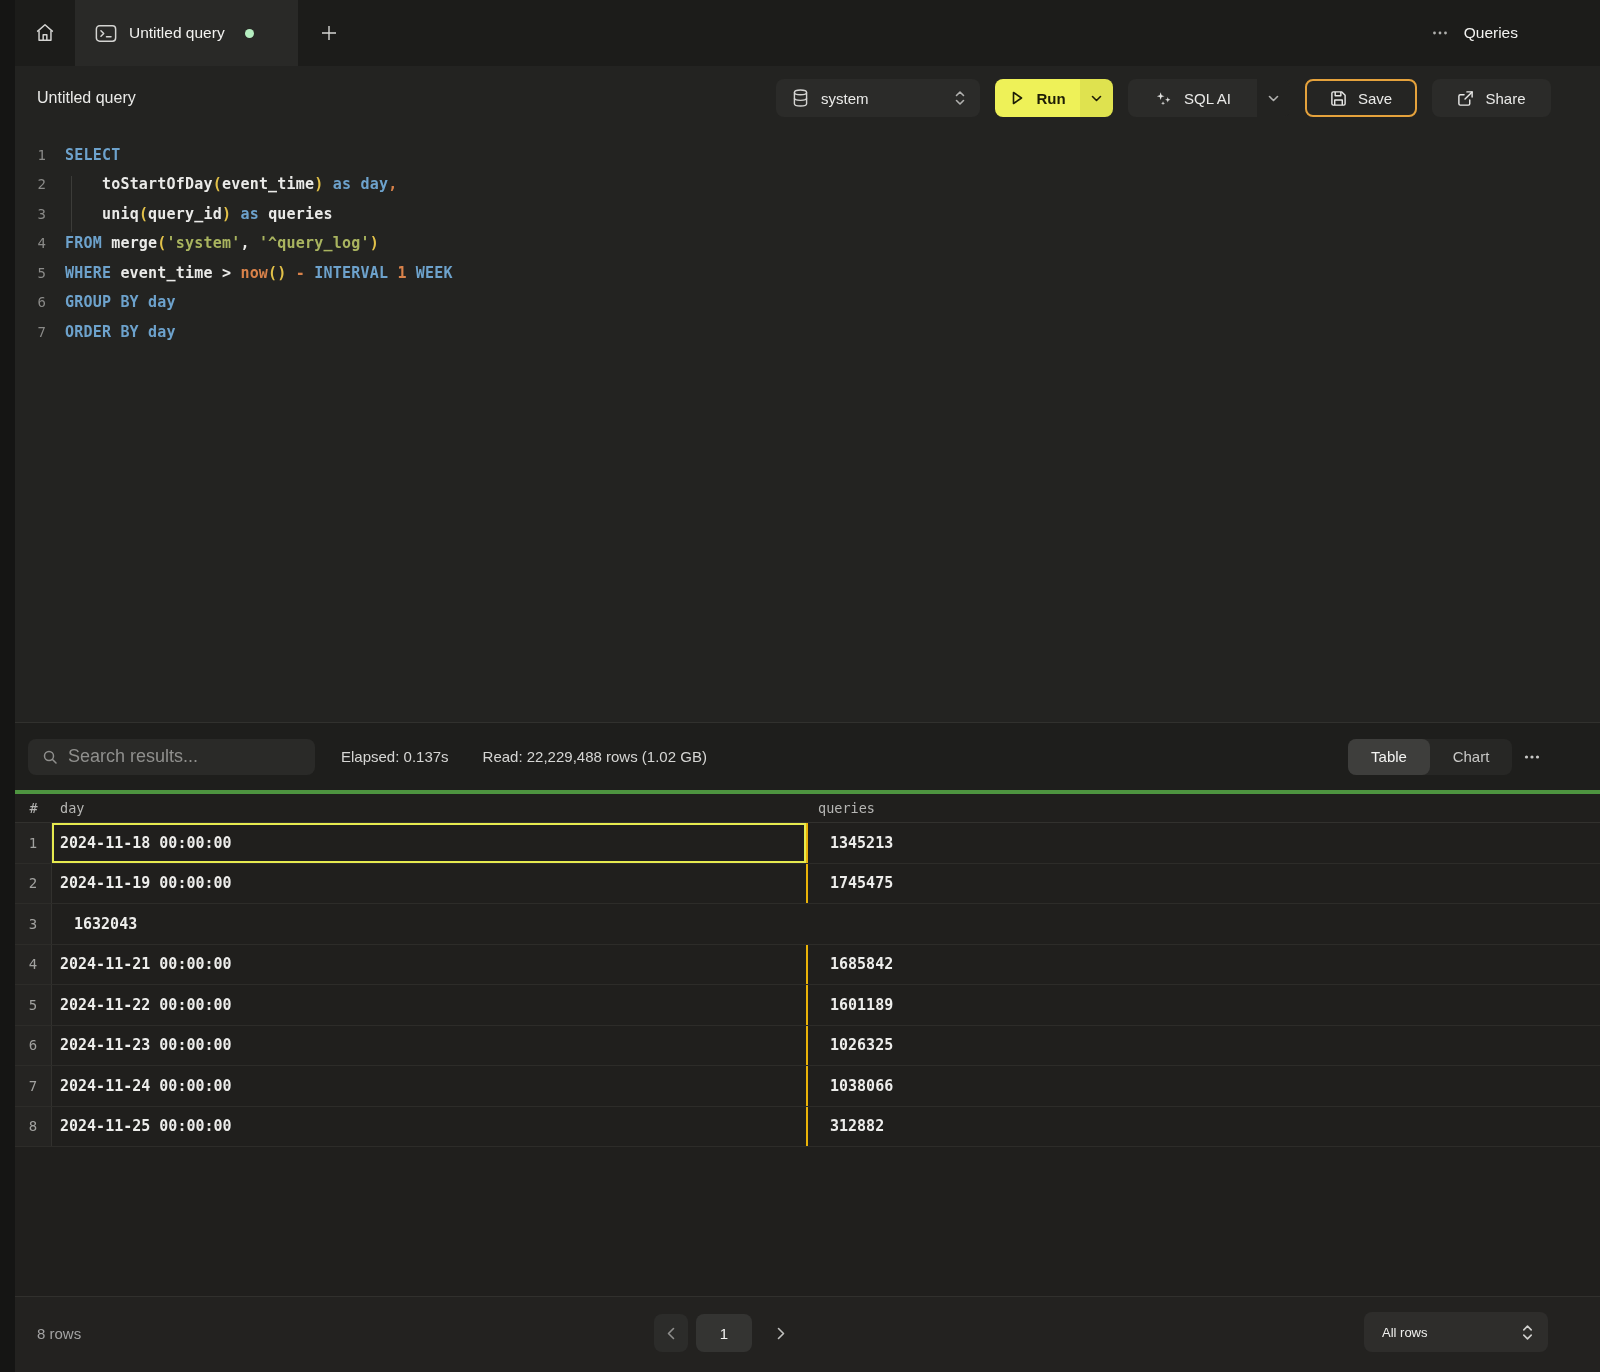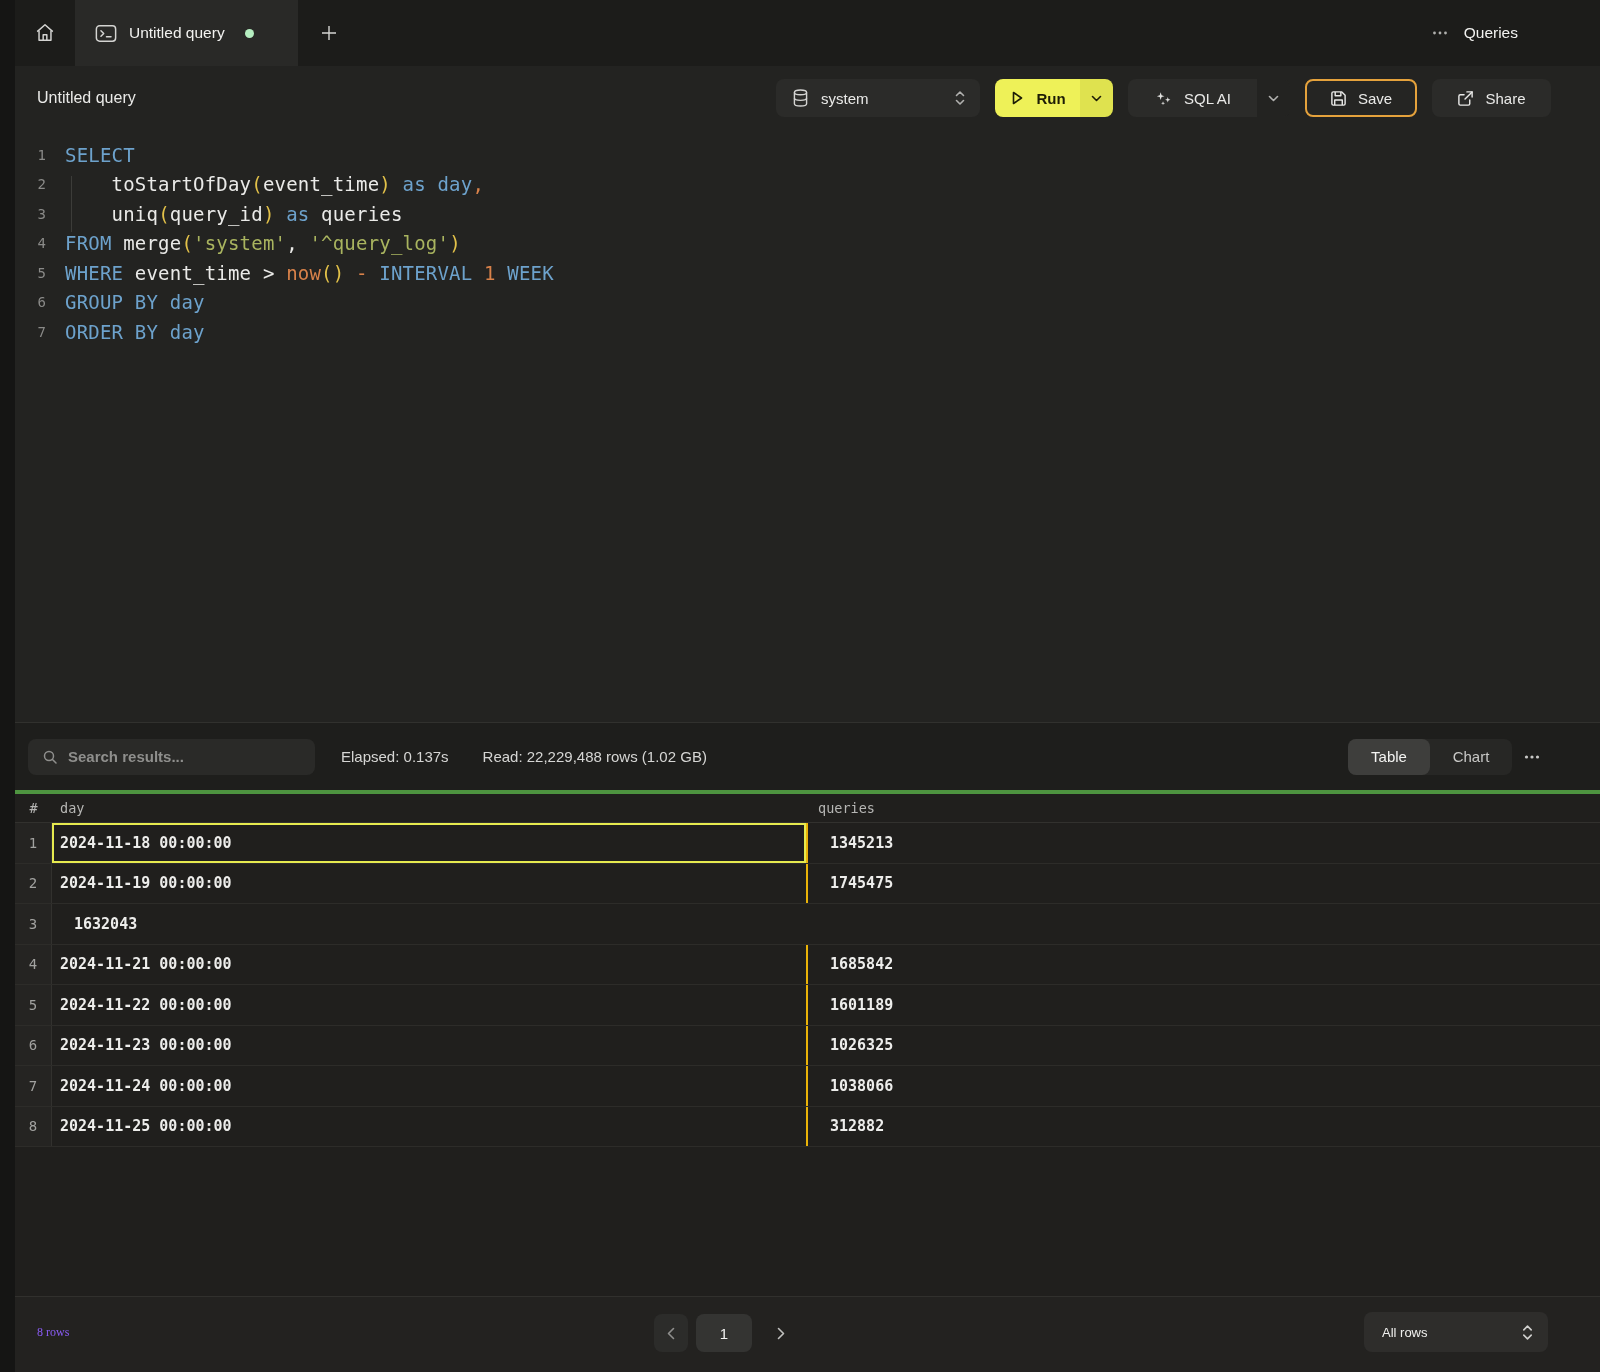--- a/index.html
+++ b/index.html
@@ -64,21 +64,21 @@
     position:absolute; left:15px; top:130px; right:0; height:592px;
     background:#232321; padding-top:10px;
   }
   .code-line { display:flex; height:29.5px; align-items:center; }
   .ln {
     flex:0 0 31px; text-align:right; font-family:"DejaVu Sans Mono", monospace;
     font-size:14px; color:#8a8a88;
   }
   .code {
     margin-left:19px; font-family:"DejaVu Sans Mono", monospace;
-    font-size:19px; font-weight:400; white-space:pre; letter-spacing:0.2px;
+    font-size:15px; font-weight:700; white-space:pre; letter-spacing:0.2px;
   }
   .tk-kw { color:#6da2cc; }
   .tk-fn { color:#eaeae8; }
   .tk-pl { color:#eaeae8; }
   .tk-pr { color:#e2c149; }
   .tk-st { color:#a9b45f; }
   .tk-nm { color:#d9824a; }
   .indent-guide { position:absolute; left:56px; top:46px; width:1px; height:56px; background:#3c3c39; }
 
   
@@ -86,21 +86,21 @@
     position:absolute; left:15px; right:0; top:722px; height:68px;
     background:#1e1e1c; border-top:1px solid #31312e;
     display:flex; align-items:center;
   }
   .search-box {
     margin-left:13px; width:287px; height:36px; background:#2a2a28;
     border-radius:8px; display:flex; align-items:center; padding:0 12px 0 14px; gap:10px;
   }
   .search-box input {
     background:transparent; border:none; outline:none; color:#d8d8d6;
-    font-size:15px; font-family:"Liberation Sans", sans-serif; flex:1;font-weight:bold;
+    font-size:18px; font-family:"Liberation Sans", sans-serif; flex:1;
   }
   .search-box input::placeholder { color:#8f8f8d; }
   .stat { font-size:15px; color:#d6d6d4; }
   .stat.elapsed { margin-left:26px; }
   .stat.read { margin-left:34px; }
   .results-right { margin-left:auto; display:flex; align-items:center; margin-right:48px; }
   .segmented { display:flex; background:#272725; border-radius:8px;justify-content:space-between; }
   .segment {
     width:82px; height:36px; display:flex; align-items:center; justify-content:center;
     font-size:15px; color:#c8c8c6; cursor:pointer; border-radius:8px;
@@ -136,21 +136,21 @@
   .cell.q { padding-left:22px; }
   .cell.sel::after {
     content:""; position:absolute; inset:0; border:2px solid #e6ea4f; pointer-events:none;
   }
 
   
   .bottombar {
     position:absolute; left:15px; right:0; top:1296px; bottom:0;
     background:#232220; border-top:1px solid #31302d;
   }
-  .rowcount { position:absolute; left:22px; top:28px; font-size:12px; color:#8b5cf6;font-family:Liberation Serif, serif; }
+  .rowcount { position:absolute; left:22px; top:28px; font-size:15px; color:#a3a3a3; }
   .pag-prev {
     position:absolute; left:639px; top:17px; width:34px; height:38px;
     background:#2c2c2a; border-radius:8px; display:flex; align-items:center;
     justify-content:center; cursor:pointer;
   }
   .pag-page {
     position:absolute; left:681px; top:17px; width:56px; height:38px;
     background:#343432; border-radius:8px; display:flex; align-items:center;
     justify-content:center; font-size:15px; color:#f2f2f0; cursor:pointer;
   }

